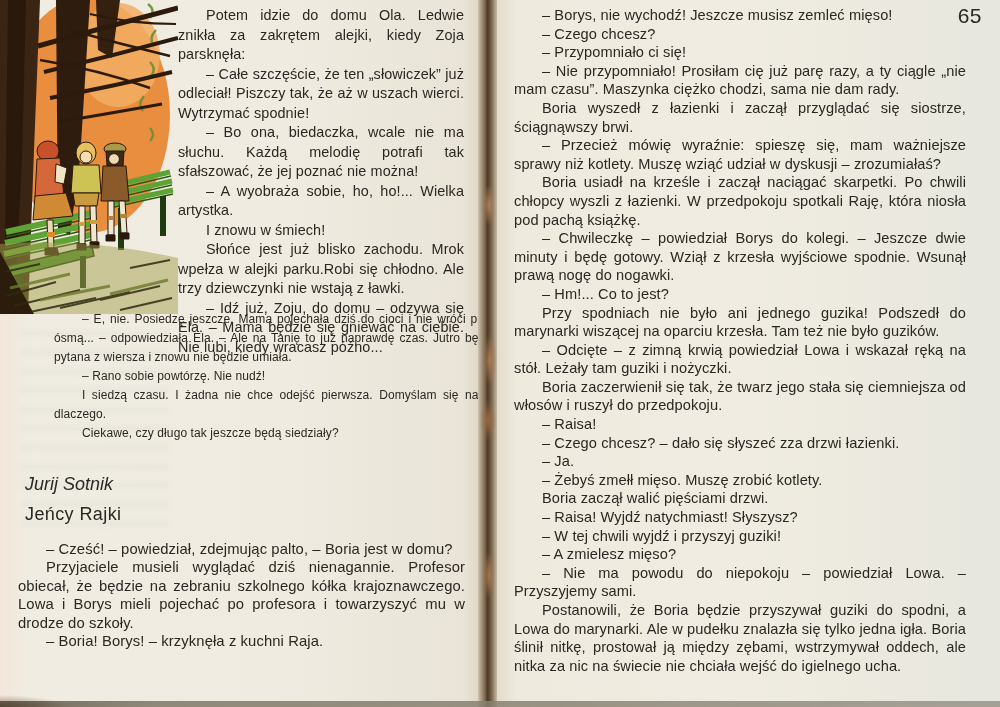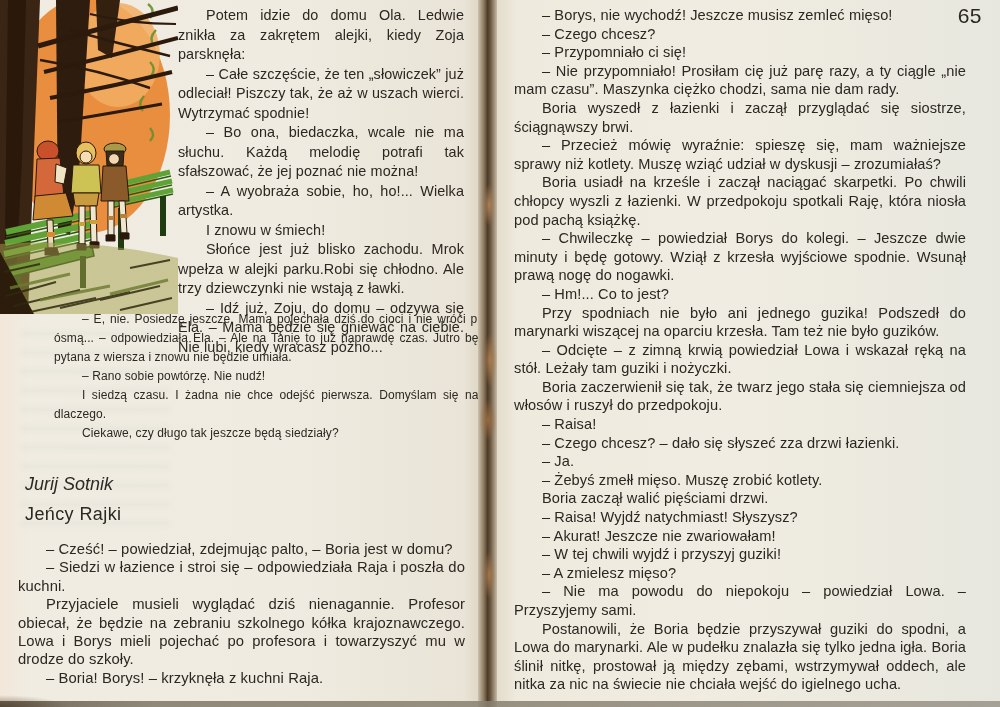--- a/index.html
+++ b/index.html
@@ -227,21 +227,20 @@
         <p>I siedzą czasu. I żadna nie chce odejść pierwsza. Domyślam się nawet, dlaczego.</p>
         <p>Ciekawe, czy długo tak jeszcze będą siedziały?</p>
       </div>
 
     <div class="author">Jurij Sotnik</div>
 
     <div class="story-title">Jeńcy Rajki</div>
 
     <div class="txt story">
         <p>– Cześć! – powiedział, zdejmując palto, – Boria jest w domu?</p>
-        <p>– Siedzi w łazience i stroi się – odpowiedziała Raja i poszła do kuchni.</p>
         <p>Przyjaciele musieli wyglądać dziś nienagannie. Profesor obiecał, że będzie na zebraniu szkolnego kółka krajoznawczego. Lowa i Borys mieli pojechać po profesora i towarzyszyć mu w drodze do szkoły.</p>
         <p>– Boria! Borys! – krzyknęła z kuchni Raja.</p>
       </div>
 
     <div class="ghost g3"></div>
   </div>
 
   <div class="spine"></div>
 
   <div class="page-right">
@@ -258,21 +257,20 @@
         <p>– Hm!... Co to jest?</p>
         <p>Przy spodniach nie było ani jednego guzika! Podszedł do marynarki wiszącej na oparciu krzesła. Tam też nie było guzików.</p>
         <p>– Odcięte – z zimną krwią powiedział Lowa i wskazał ręką na stół. Leżały tam guziki i nożyczki.</p>
         <p>Boria zaczerwienił się tak, że twarz jego stała się ciemniejsza od włosów i ruszył do przedpokoju.</p>
         <p>– Raisa!</p>
         <p>– Czego chcesz? – dało się słyszeć zza drzwi łazienki.</p>
         <p>– Ja.</p>
         <p>– Żebyś zmełł mięso. Muszę zrobić kotlety.</p>
         <p>Boria zaczął walić pięściami drzwi.</p>
         <p>– Raisa! Wyjdź natychmiast! Słyszysz?</p>
-        <p>– Akurat! Jeszcze nie zwariowałam!</p>
         <p>– W tej chwili wyjdź i przyszyj guziki!</p>
         <p>– A zmielesz mięso?</p>
         <p>– Nie ma powodu do niepokoju – powiedział Lowa. – Przyszyjemy sami.</p>
         <p>Postanowili, że Boria będzie przyszywał guziki do spodni, a Lowa do marynarki. Ale w pudełku znalazła się tylko jedna igła. Boria ślinił nitkę, prostował ją między zębami, wstrzymywał oddech, ale nitka za nic na świecie nie chciała wejść do igielnego ucha.</p>
       </div>
 
   </div>
 
   <div class="bottom-edge"></div>
   <div class="corner-shadow"></div>

